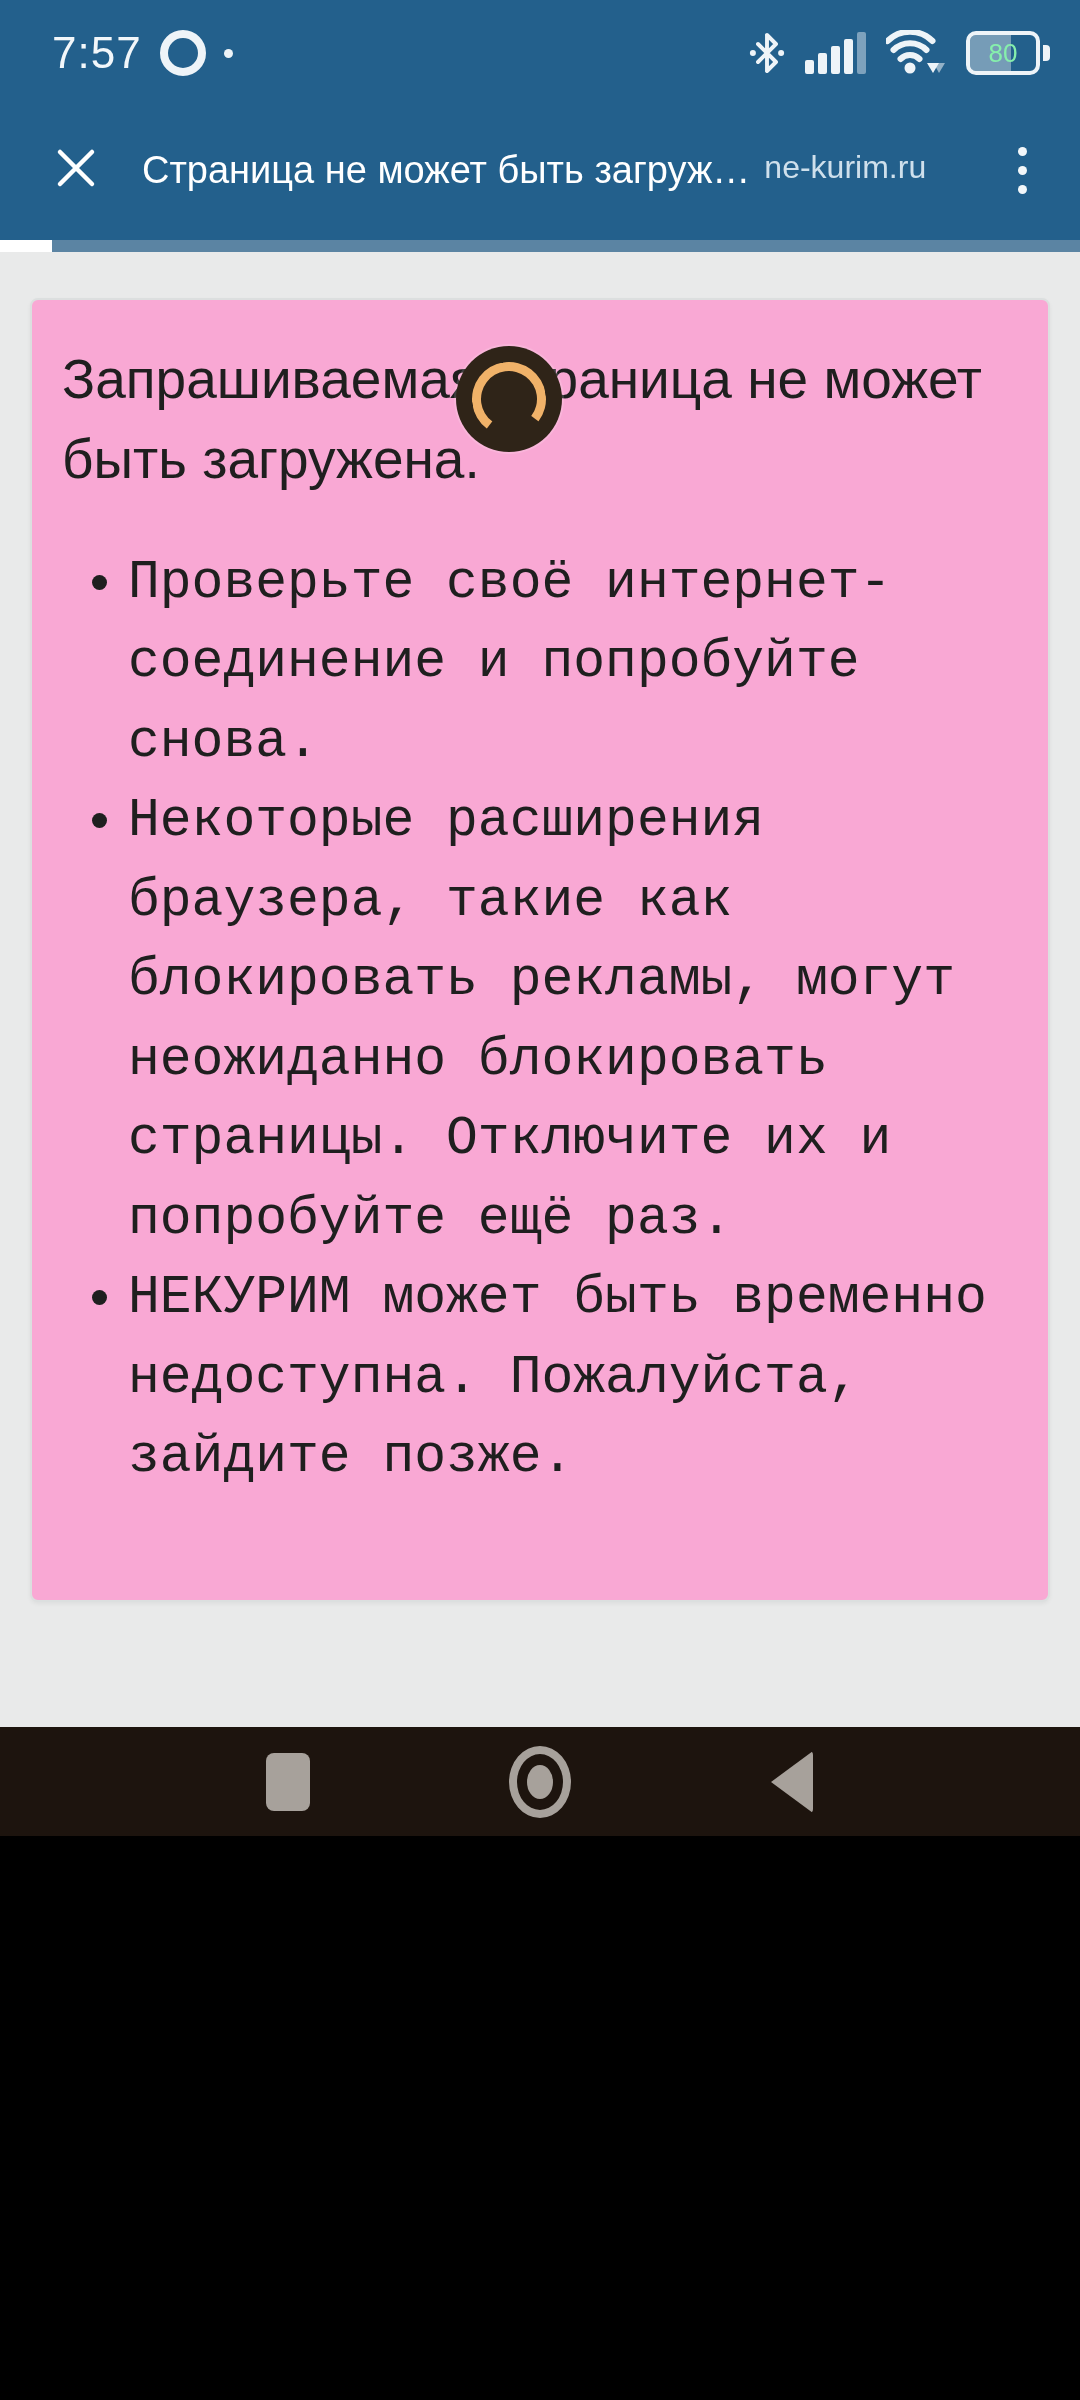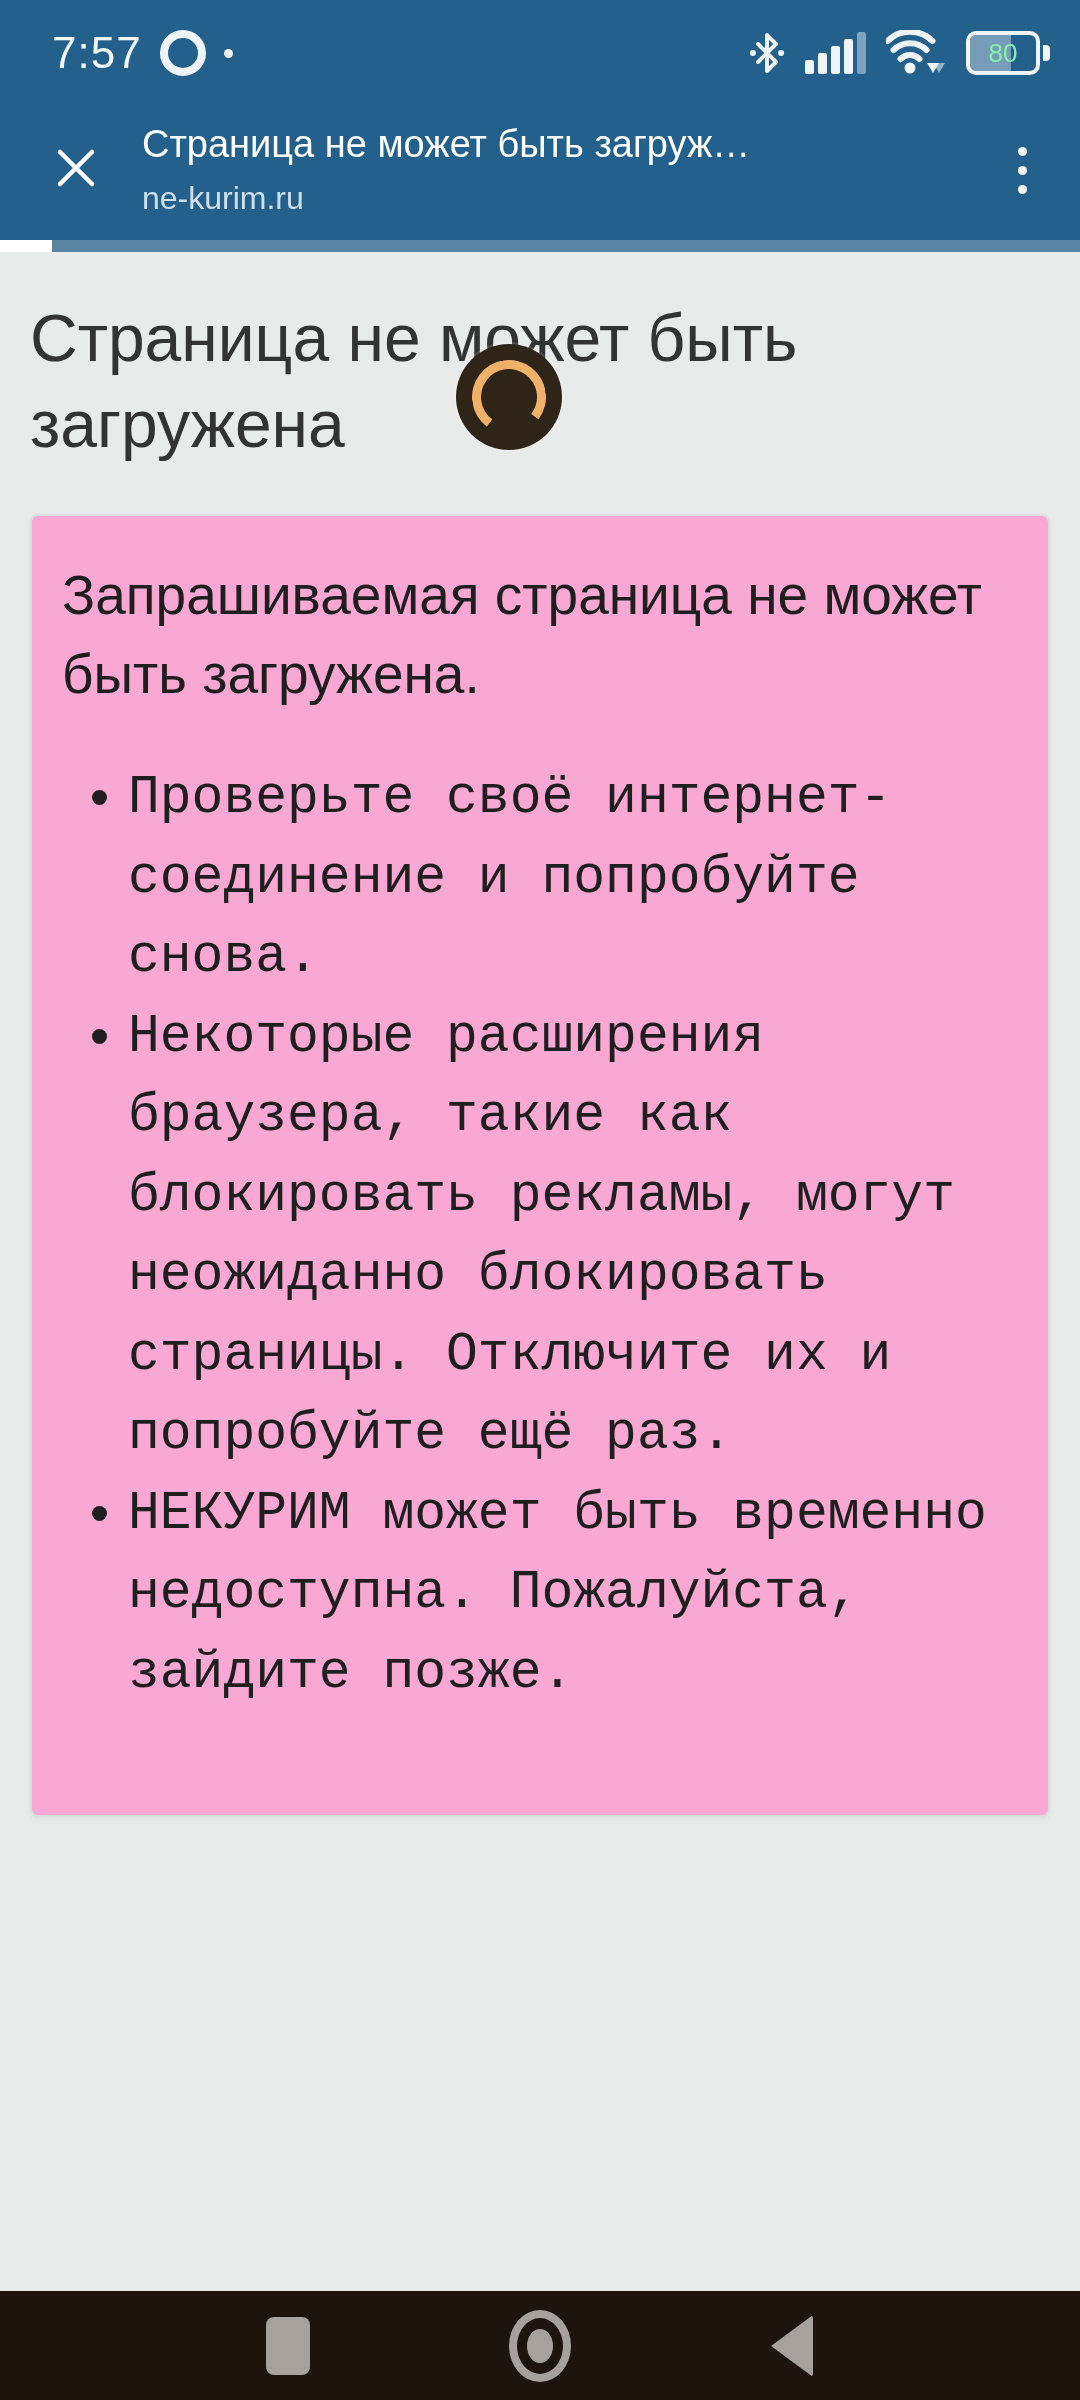--- a/index.html
+++ b/index.html
@@ -1,17 +1,17 @@
 <!DOCTYPE html>
 <html lang="ru"><head>
 <meta charset="utf-8">
 <style>
   html,body{margin:0;padding:0;background:#000;}
   .screen{
-    position:relative;width:1080px;height:2400px;overflow:hidden;
+    position:relative;width:1080px;height:1836px;overflow:hidden;
     background:#e9eaea;font-family:"Liberation Sans",sans-serif;
     -webkit-font-smoothing:antialiased;
   }
   
   .header{background:#23608c;}
   .statusbar{
     height:100px;display:flex;align-items:center;
     padding:6px 30px 0 52px;box-sizing:border-box;color:#f2f7fa;
   }
   .status-left{display:flex;align-items:center;gap:18px;}
@@ -31,21 +31,21 @@
   .battery-body{
     position:relative;width:66px;height:36px;border:4px solid #eef4f8;border-radius:10px;
     display:flex;align-items:center;justify-content:center;overflow:hidden;
   }
   .battery-fill{position:absolute;left:0;top:0;bottom:0;width:62%;background:rgba(255,255,255,.38);}
   .battery-num{position:relative;font-size:26px;color:#86efac;z-index:1;}
   .battery-nub{width:7px;height:16px;background:#eef4f8;border-radius:0 4px 4px 0;margin-left:3px;}
 
   .toolbar{height:140px;display:flex;align-items:center;padding:0 30px 0 40px;box-sizing:border-box;}
   .close-btn{width:72px;height:72px;display:flex;align-items:center;justify-content:center;cursor:pointer;}
-  .titles{margin-left:30px;display:flex;flex-direction:column;gap:14px;min-width:0;flex:1;}
+  .titles{margin-left:30px;display:flex;flex-direction:row;gap:14px;min-width:0;flex:1;}
   .tab-title{color:#fff;font-size:38px;white-space:nowrap;overflow:hidden;}
   .tab-url{color:#cfe0ec;font-size:32px;}
   .kebab{margin-left:auto;width:56px;height:72px;display:flex;flex-direction:column;
          align-items:center;justify-content:center;gap:10px;cursor:pointer;}
   .kebab i{width:9px;height:9px;border-radius:50%;background:#f2f7fa;}
 
   
   .progress{height:12px;background:#5b84a3;position:relative;}
   .progress-fill{position:absolute;left:0;top:0;height:100%;width:52px;background:#fff;}
 
@@ -156,21 +156,20 @@
           <i></i>
       </div>
     </div>
   </div>
 
   <div class="progress">
     <div class="progress-fill"></div>
   </div>
 
   <div class="content">
-    <h1 class="page-heading">Страница не может быть загружена</h1>
 
     <div class="spinner-badge">
       <div class="spinner-arc"></div>
     </div>
 
     <div class="error-card">
       <p class="card-intro">Запрашиваемая страница не может быть загружена.</p>
       <ul class="card-list">
         <li>Проверьте своё интернет-соединение и попробуйте снова.</li>
         <li>Некоторые расширения браузера, такие как блокировать рекламы, могут неожиданно блокировать страницы. Отключите их и попробуйте ещё раз.</li>

